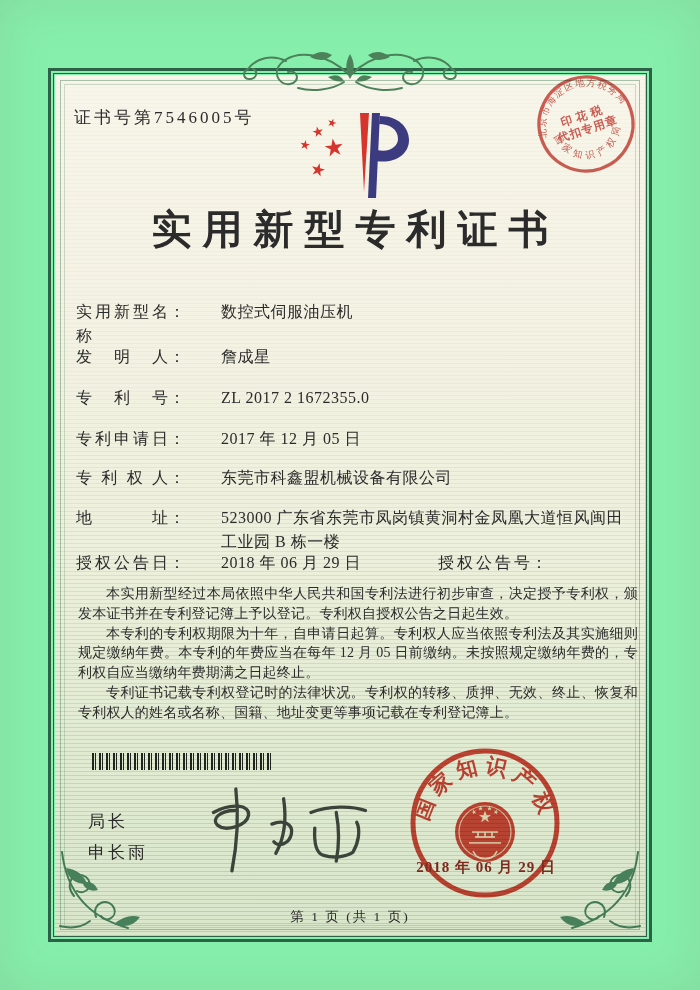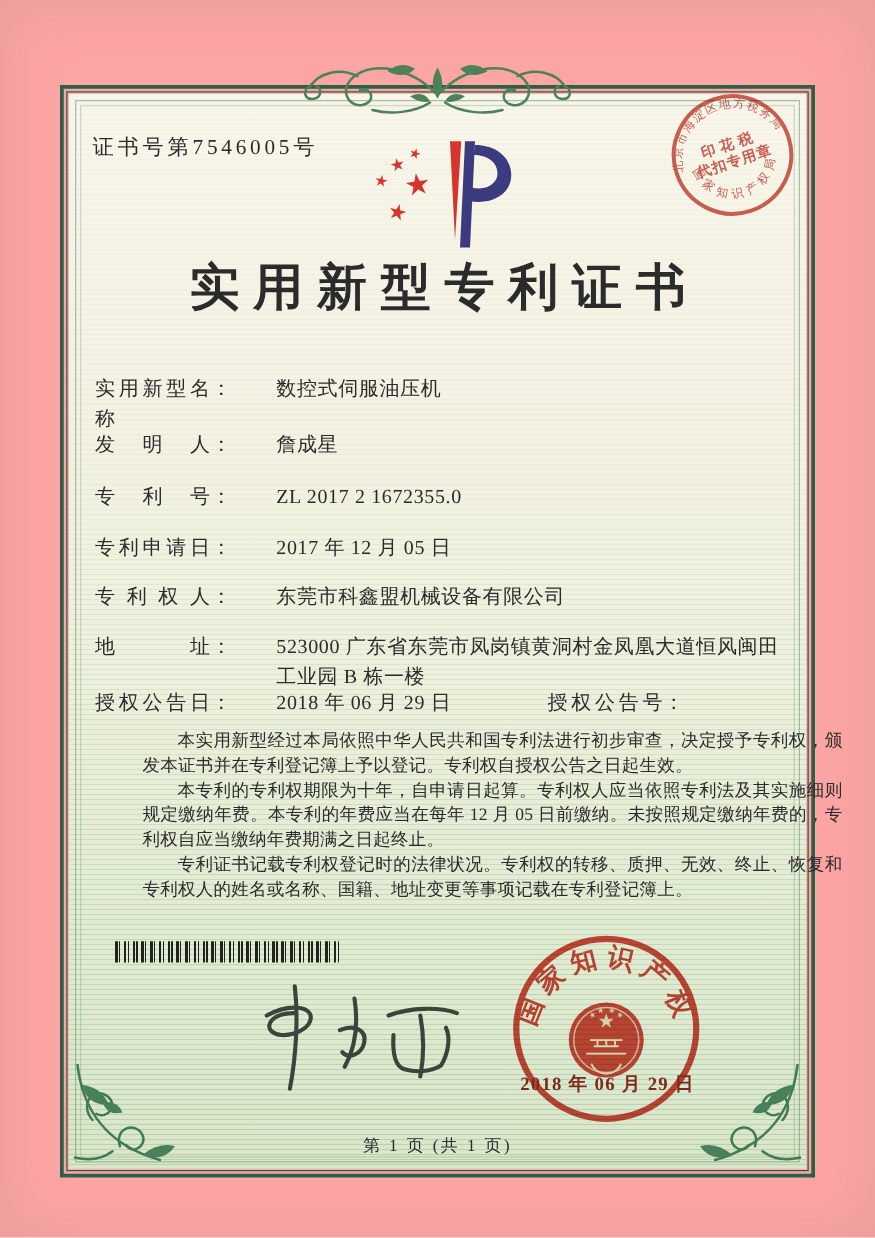--- a/index.html
+++ b/index.html
@@ -1,16 +1,16 @@
 <!DOCTYPE html>
 <html><head>
 <meta charset="utf-8">
 <style>
   html,body{margin:0;padding:0;background:#f6f3e8;}
-  .page{position:relative;width:700px;height:990px;background:#fca5a5;overflow:hidden;
+  .page{position:relative;width:700px;height:990px;background:#86efac;overflow:hidden;
         font-family:"Liberation Serif","DejaVu Serif",serif;color:#2b2b2b;
         box-shadow:inset 0 0 50px rgba(120,110,80,.15);}
   
   .frame{position:absolute;left:48px;top:68px;width:598px;height:868px;border:3px solid #2c6047;}
   .frame-inner{position:absolute;inset:2px;border:1px solid #2c6047;}
   .interior{position:absolute;inset:4px;
         background:linear-gradient(180deg,#f8f5ea 0%,#f4f2e3 30%,#edf0dc 55%,#e1ebd2 78%,#d9e6ca 100%);}
   .lines{position:absolute;inset:4px;
         background:repeating-linear-gradient(180deg,rgba(104,158,106,.30) 0 1px,transparent 1px 4px);
         -webkit-mask-image:linear-gradient(180deg,rgba(0,0,0,.10) 0%,rgba(0,0,0,.22) 35%,rgba(0,0,0,.70) 70%,#000 100%);
@@ -28,21 +28,21 @@
          font-size:40px;font-weight:bold;letter-spacing:11px;text-indent:11px;}
 
   .field-row{position:absolute;left:76px;display:flex;font-size:16px;line-height:24px;}
   .flabel{display:inline-block;width:92px;text-align:justify;text-align-last:justify;letter-spacing:0;font-family:Liberation Serif, serif;}
   .colon{margin:0 8px 0 1px;}
   .fvalue{letter-spacing:.5px;margin-left:28px;}
   .fvalue .addr2{display:block;}
   .grant-no{position:absolute;left:362px;top:0;display:flex;}
 
   .paras{position:absolute;left:78px;top:584px;width:560px;font-size:14px;line-height:19.8px;
-         text-align:justify;letter-spacing:.2px;margin-left:36px;}
+         text-align:justify;letter-spacing:.2px;}
   .paras p{margin:0;text-indent:2em;}
 
   .barcode{position:absolute;left:92px;top:753px;width:180px;height:17px;
         background:repeating-linear-gradient(90deg,#20241f 0 2px,transparent 2px 3px,#20241f 3px 4px,
           transparent 4px 7px,#20241f 7px 9px,transparent 9px 10px,#20241f 10px 11px,transparent 11px 14px);}
   .signer{position:absolute;left:88px;top:806px;font-size:17px;line-height:31px;letter-spacing:3px;}
   .signature{position:absolute;left:190px;top:782px;width:195px;height:95px;}
 
   .seal{position:absolute;left:408px;top:746px;width:154px;height:154px;mix-blend-mode:multiply;opacity:.92;}
   .seal-date{position:absolute;left:410px;top:858px;width:152px;text-align:center;font-size:15px;
@@ -172,20 +172,24 @@
   </div>
 
   <div class="paras">
     <p>本实用新型经过本局依照中华人民共和国专利法进行初步审查，决定授予专利权，颁发本证书并在专利登记簿上予以登记。专利权自授权公告之日起生效。</p>
     <p>本专利的专利权期限为十年，自申请日起算。专利权人应当依照专利法及其实施细则规定缴纳年费。本专利的年费应当在每年 12 月 05 日前缴纳。未按照规定缴纳年费的，专利权自应当缴纳年费期满之日起终止。</p>
     <p>专利证书记载专利权登记时的法律状况。专利权的转移、质押、无效、终止、恢复和专利权人的姓名或名称、国籍、地址变更等事项记载在专利登记簿上。</p>
   </div>
 
   <div class="barcode"></div>
 
+  <div class="signer">
+    <div>局长</div>
+    <div>申长雨</div>
+  </div>
 
   <svg class="signature" viewBox="0 0 200 95">
     <g stroke="#2b332c" stroke-width="3.4" fill="none" stroke-linecap="round" opacity=".9">
       <path d="M24,30 C42,20 62,22 60,33 C58,44 36,50 28,43 C22,37 30,28 46,28"></path>
       <path d="M47,6 C50,32 48,64 43,90"></path>
       <path d="M96,16 C99,36 97,56 88,72"></path>
       <path d="M84,42 C96,37 106,42 104,52 C102,62 91,66 86,60"></path>
       <path d="M124,30 C142,23 166,23 180,28"></path>
       <path d="M150,30 C153,46 153,64 150,80"></path>
       <path d="M128,46 C127,62 130,72 137,74 C147,77 159,76 167,71 C173,61 175,48 171,40"></path>

